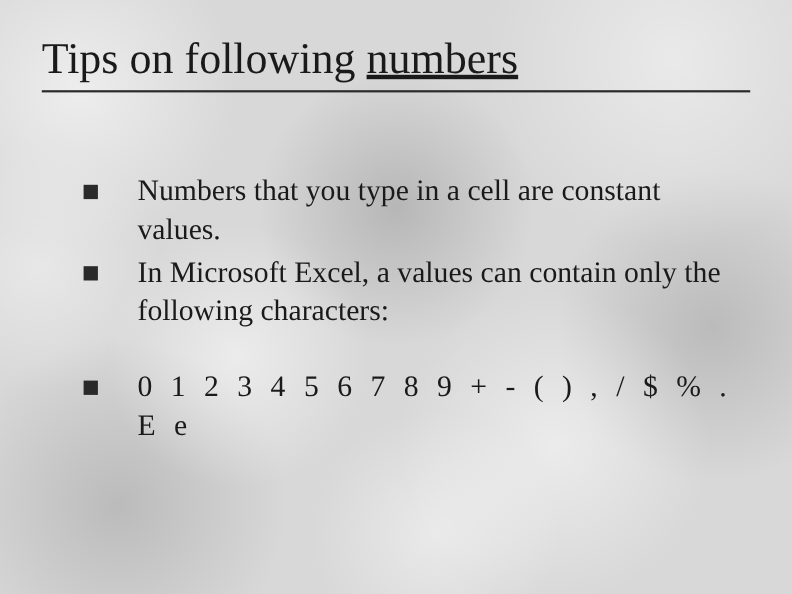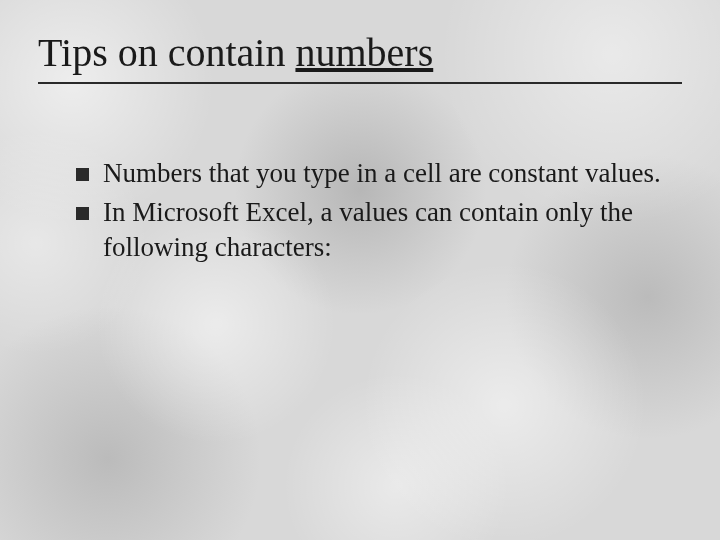--- a/index.html
+++ b/index.html
@@ -45,20 +45,21 @@
   .content {
     margin-top: 72px;
     padding: 0 12px 0 38px;
   }
   .bullet-item {
     display: flex;
     align-items: flex-start;
     font-size: 27px;
     line-height: 1.3;
     margin-bottom: 4px;
+    gap: 22px;
   }
   .bullet-item.gap {
     margin-top: 34px;
   }
   .bullet-icon {
     width: 13px;
     height: 13px;
     background: #2a2a2a;
     flex: 0 0 auto;
     margin-top: 12px;
@@ -69,30 +70,37 @@
   }
   .char-row {
     letter-spacing: 2px;
     word-spacing: 6px;
   }
 </style>
 </head>
 <body>
 
 <h1 class="title">
-  <span>Tips on contain </span><span class="underline">numbers</span>
+  <span>Tips on following </span><span class="underline">numbers</span>
 </h1>
 <hr class="rule">
 
 <div class="content">
 
   <div class="bullet-item">
     <span class="bullet-icon"></span>
     <span class="bullet-text">Numbers that you type in a cell are constant values.</span>
   </div>
 
   <div class="bullet-item">
     <span class="bullet-icon"></span>
     <span class="bullet-text">In Microsoft Excel, a values can contain only the following characters:</span>
   </div>
 
+  <div class="bullet-item gap">
+    <span class="bullet-icon"></span>
+    <span class="bullet-text">
+      <span class="char-row">0  1  2  3  4  5  6  7  8  9  +  -  (  )  ,  /  $  %  .</span><br>
+      <span class="char-row">E  e</span>
+    </span>
+  </div>
 
 </div>
 
 </body></html>

